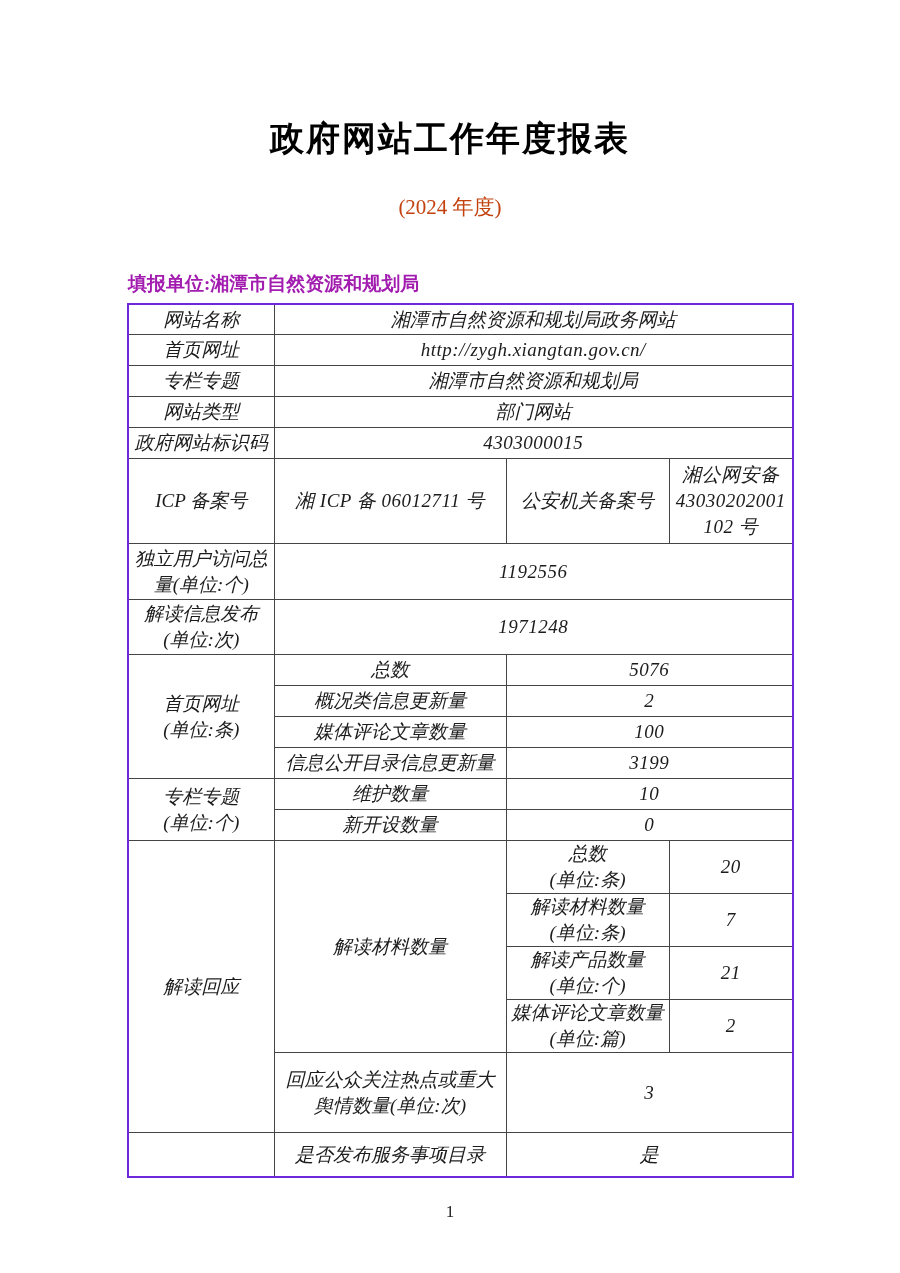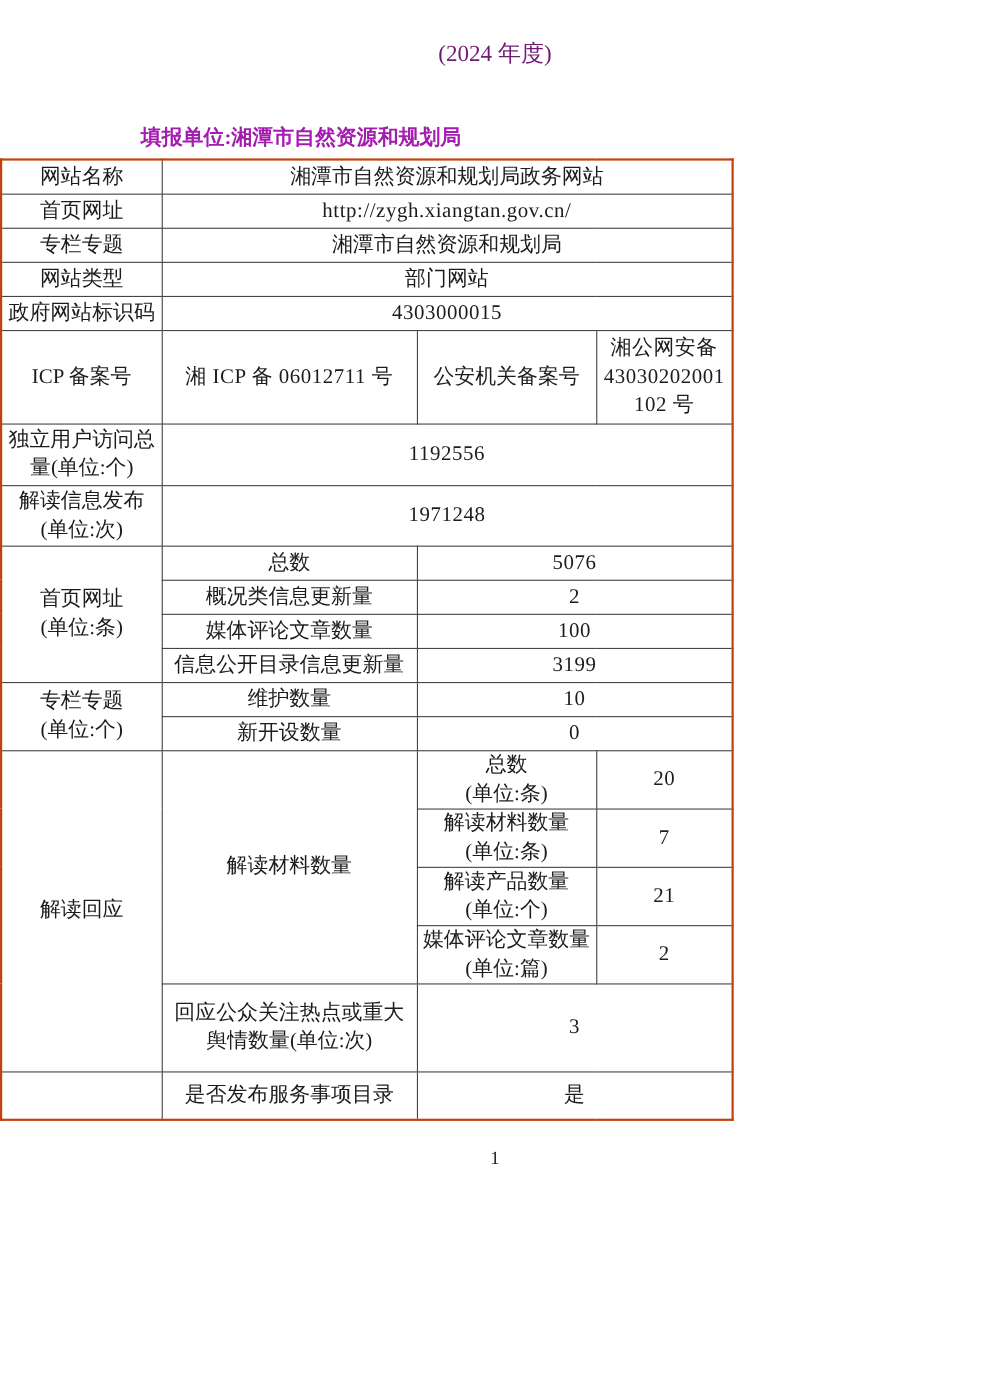--- a/index.html
+++ b/index.html
@@ -18,34 +18,36 @@
     font-weight:bold;
     font-size:34px;
     line-height:1.2;
     color:#000;
     letter-spacing:2px;
   }
   .subtitle {
     margin-top:34px;
     text-align:center;
     font-size:21px;
-    color:#701a75;
+    color:#c2410c;
   }
   .filing {
     margin:50px 0 6px 128px;
     font-size:19px;
     font-weight:bold;
     color:#a21caf;
   }
 
   table.report {
+    margin-left:127px;
     border-collapse:collapse;
     table-layout:fixed;
     width:665px;
-    border:2px solid #c2410c;
+    border:2px solid #6d28d9;
+    font-style:italic;
   }
   table.report td {
     border:1px solid #444;
     text-align:center;
     vertical-align:middle;
     font-size:19px;
     line-height:26px;
     padding:0 5px;
     overflow:hidden;
   }
@@ -67,20 +69,21 @@
     text-align:center;
     font-size:17px;
     color:#222;
   }
 </style>
 </head>
 <body>
 
 <div class="page">
 
+  <h1 class="title">政府网站工作年度报表</h1>
   <div class="subtitle">(2024 年度)</div>
 
   <div class="filing"><span>填报单位:</span><span>湘潭市自然资源和规划局</span></div>
 
   <table class="report">
     <colgroup>
       <col style="width:146px">
         <col style="width:232px">
         <col style="width:163px">
         <col style="width:124px">

